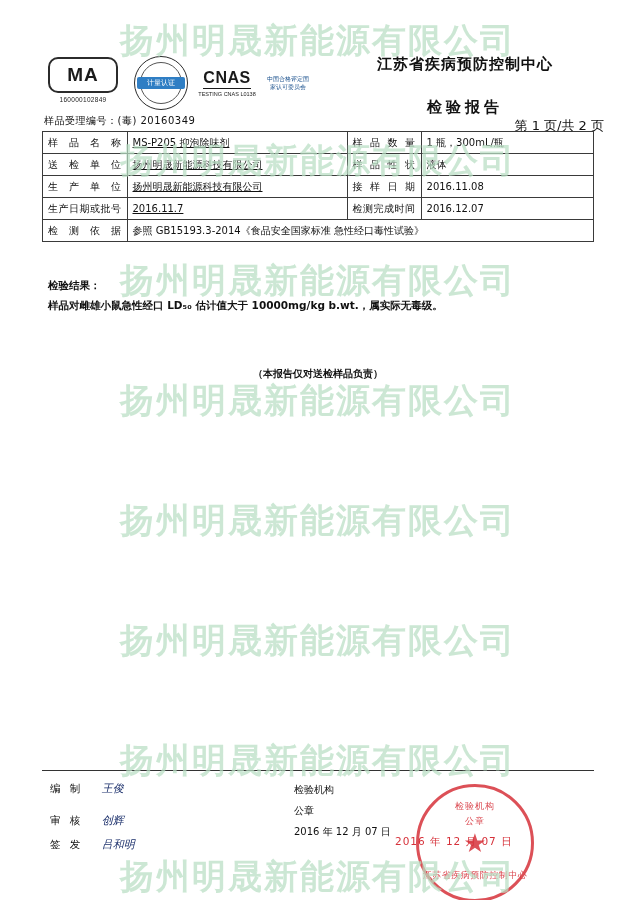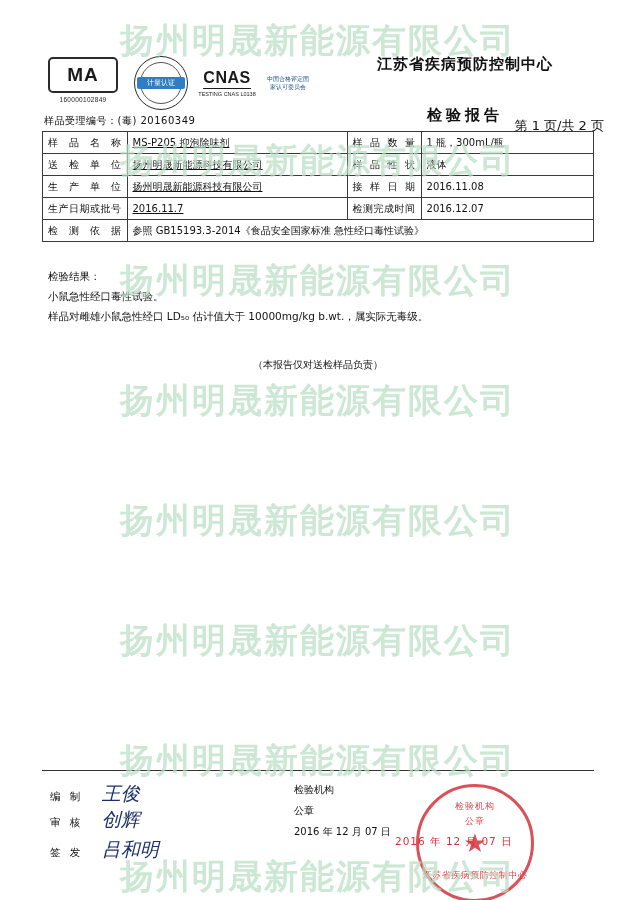--- a/index.html
+++ b/index.html
@@ -56,21 +56,21 @@
     align-items: center;
     gap: 8px;
   }
   .logo-ma {
     width: 86px;
     height: 52px;
     position: relative;
   }
   .logo-ma .ma-box {
     border: 2px solid #2b2b2b;
-    border-radius: 5px;
+    border-radius: 10px;
     width: 66px;
     height: 32px;
     display: flex;
     align-items: center;
     justify-content: center;
     font-family: "Liberation Sans", sans-serif;
     font-weight: 700;
     font-size: 19px;
     letter-spacing: 1px;
     color: #1a1a1a;
@@ -165,21 +165,21 @@
     font-weight: 700;
     letter-spacing: 1px;
     color: #111;
   }
   #report-title {
     font-family: "DejaVu Sans", sans-serif;
     font-size: 15px;
     font-weight: 700;
     letter-spacing: 4px;
     color: #111;
-    margin-top: 32px;
+    margin-top: 24px;
   }
 
   #page-no {
     position: absolute;
     right: 32px;
     top: 117px;
     font-family: "DejaVu Sans", sans-serif;
     font-size: 13px;
     color: #111;
   }
@@ -221,26 +221,27 @@
   .val { }
   .col-a { width: 66px; }
   .col-b { width: 222px; text-decoration: underline; }
   .col-c { width: 62px; }
   .col-d { width: 170px; }
 
   
   #results {
     position: absolute;
     left: 48px;
-    top: 267px;
+    top: 276px;
     width: 540px;
     font-family: "DejaVu Sans", sans-serif;
     font-size: 10.5px;
     line-height: 1.9;
     color: #111;
+    font-weight: bold;
   }
   #results .res-line { white-space: nowrap; }
   #note-line {
     position: absolute;
     left: 0;
     top: 88px;
     width: 540px;
     text-align: center;
     font-family: "DejaVu Sans", sans-serif;
     font-size: 10px;
@@ -259,28 +260,28 @@
   .sign-row {
     position: absolute;
     left: 8px;
     font-family: "DejaVu Sans", sans-serif;
     font-size: 10.5px;
     color: #111;
     letter-spacing: 3px;
   }
   .sign-row .sig {
     font-family: "DejaVu Serif", serif;
-    font-size: 19px;
+    font-size: 11px;
     letter-spacing: 0;
     margin-left: 12px;
     color: #1b2f6b;
     font-style: italic;
   }
   #sign-prepare { top: 10px; }
-  #sign-review  { top: 36px; }
+  #sign-review  { top: 42px; }
   #sign-issue   { top: 66px; }
 
   #sign-right {
     position: absolute;
     right: 110px;
     top: 8px;
     width: 190px;
     font-family: "DejaVu Sans", sans-serif;
     font-size: 10px;
     color: #111;
@@ -430,21 +431,20 @@
     </tr>
     <tr>
       <td class="lbl col-a">检测依据</td>
       <td colspan="3">参照 GB15193.3-2014《食品安全国家标准 急性经口毒性试验》</td>
     </tr>
   </tbody>
     </table>
 
   <div id="results">
     <div class="res-line">检验结果：</div>
-    <div class="res-line">小鼠急性经口毒性试验。</div>
     <div class="res-line">样品对雌雄小鼠急性经口 LD₅₀ 估计值大于 10000mg/kg b.wt.，属实际无毒级。</div>
     <div id="note-line">（本报告仅对送检样品负责）</div>
   </div>
 
   <div id="sign-area">
     <div class="sign-row" id="sign-prepare">
       <span>编  制</span>
       <span class="sig">王俊</span>
     </div>
     <div class="sign-row" id="sign-review">

